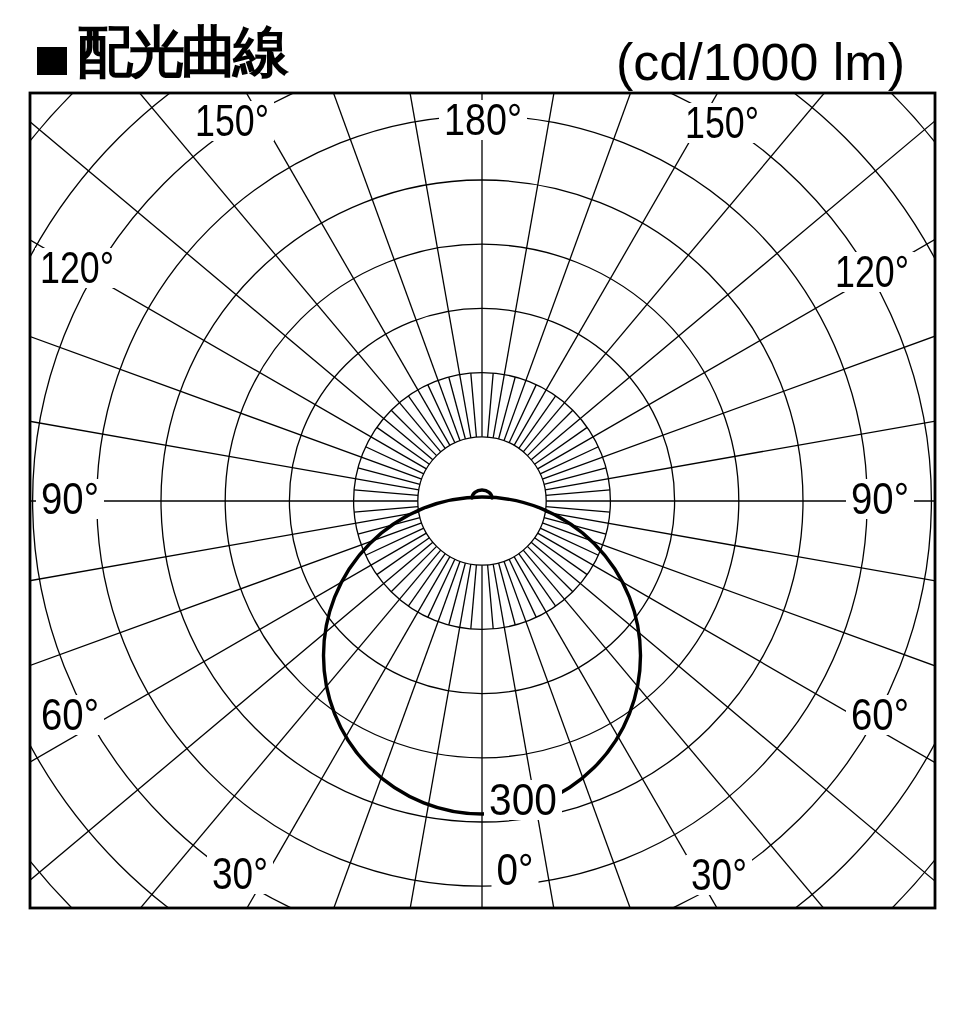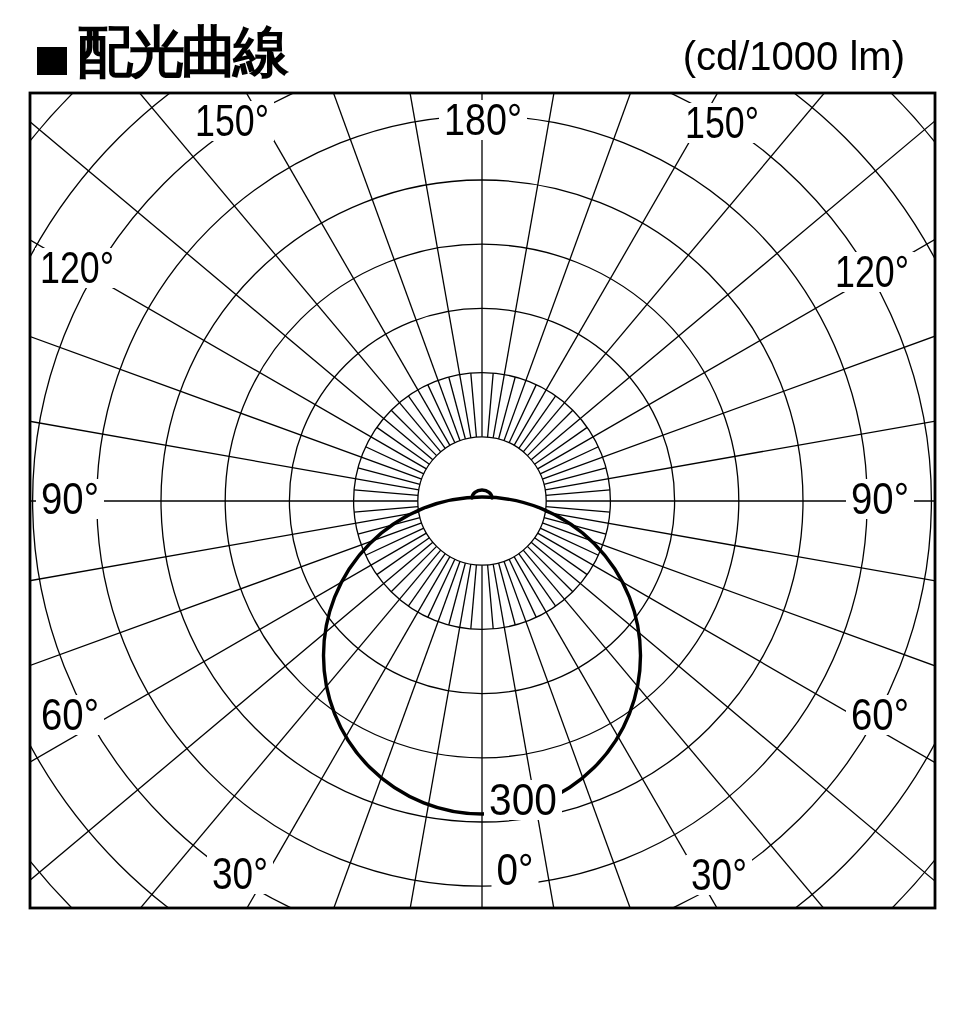--- a/index.html
+++ b/index.html
@@ -1,21 +1,21 @@
 <!DOCTYPE html>
 <html><head>
 <meta charset="utf-8">
 <style>
   html,body{margin:0;padding:0;background:#ffffff;}
   .page{position:relative;width:953px;height:1029px;background:#fff;overflow:hidden;
         font-family:"Liberation Sans","DejaVu Sans",sans-serif;color:#000;}
   .title-square{position:absolute;left:37px;top:47px;width:30px;height:28px;background:#000;}
   .title-text{position:absolute;left:77px;top:24px;font-size:56px;font-weight:bold;
               letter-spacing:-4px;line-height:1;white-space:nowrap;}
-  .unit-label{position:absolute;right:48px;top:36px;font-size:40px;line-height:1;
+  .unit-label{position:absolute;right:48px;top:36px;font-size:52px;line-height:1;
               letter-spacing:0px;white-space:nowrap;}
   .chart-area{position:absolute;left:0;top:0;width:953px;height:1029px;}
   .footer-label{position:absolute;left:40px;top:936px;font-size:42px;line-height:1;
                 letter-spacing:-1px;white-space:nowrap;}
   svg text{font-family:"Liberation Sans","DejaVu Sans",sans-serif;}
 </style>
 </head>
 <body>
 
 <div class="page">

